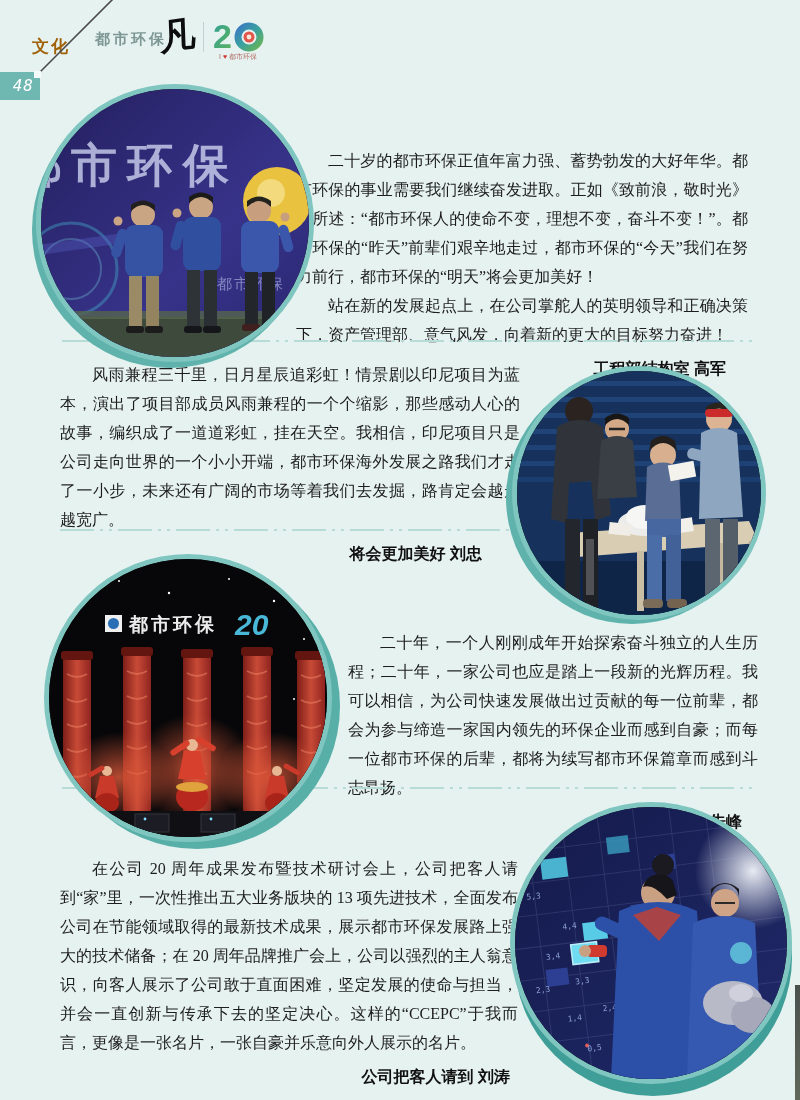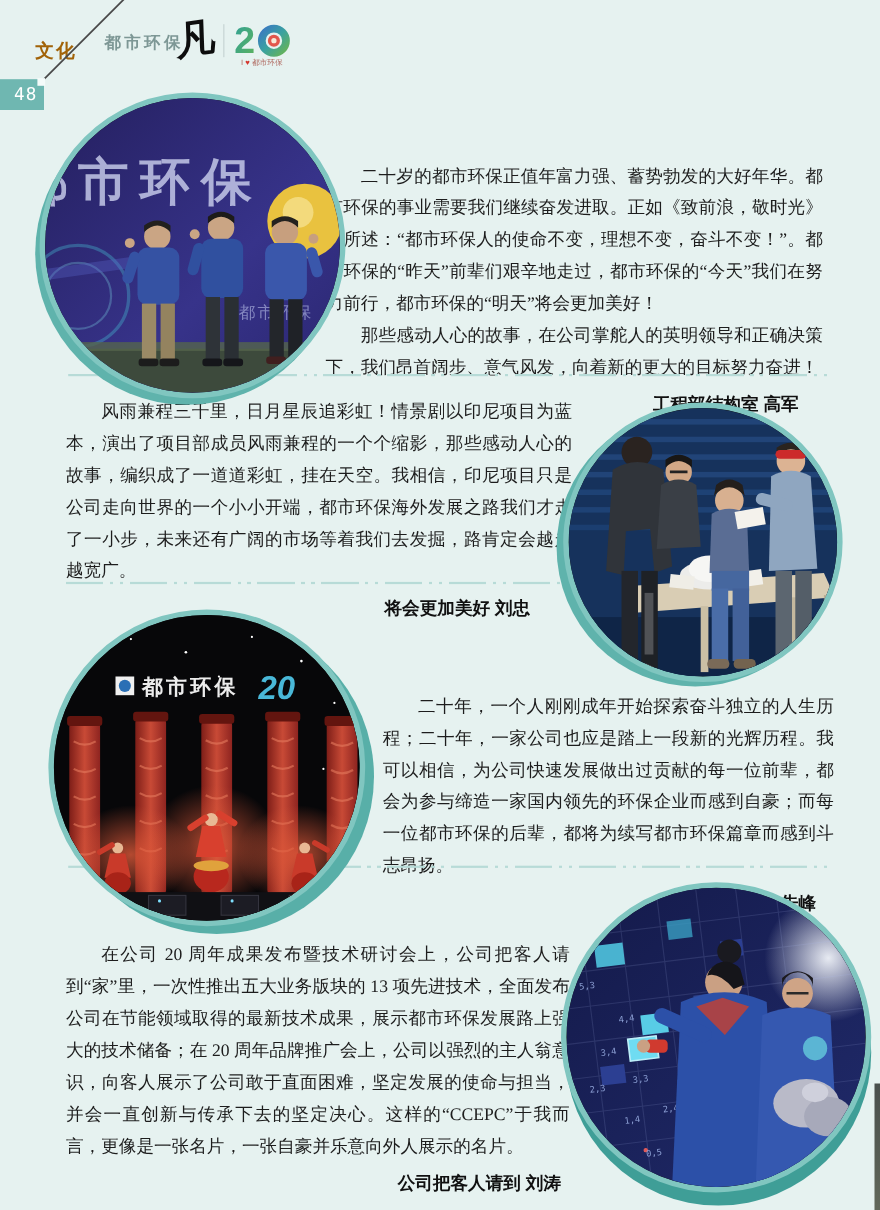--- a/index.html
+++ b/index.html
@@ -5,21 +5,21 @@
   html,body{margin:0;padding:0;}
   .page{
     position:relative; width:800px; height:1100px;
     background:#e6f2f0; overflow:hidden;
     font-family:"Liberation Serif", serif; color:#222;
   }
   
   .section-label{position:absolute; left:32px; top:22px; font-family:"Liberation Sans",sans-serif;
     font-size:17px; font-weight:bold; color:#a16207; letter-spacing:2px;margin-top:13px;}
   .corner-line{position:absolute; left:30px; top:0; width:92px; height:78px; pointer-events:none;}
-  .page-tab{position:absolute; left:0; top:72px; width:40px; height:28px; background:#6fb7b1;}
+  .page-tab{position:absolute; left:0; top:72px; width:40px; height:28px; background:#6fb7b1;font-style:italic;}
   .page-tab .num{position:absolute; right:6px; top:4px; color:#fff; font-family:"DejaVu Sans Mono",monospace;
     font-size:16px; letter-spacing:1px;}
   .tab-square{position:absolute; left:34px; top:71px; width:7px; height:7px; background:#f4fbfa;}
   .brand{position:absolute; left:95px; top:30px; font-family:"Liberation Sans",sans-serif;
     font-size:15px; color:#7d9795; letter-spacing:3px; font-weight:600;}
   .brand-glyph{position:absolute; left:160px; top:12px; font-size:36px; color:#0d0d0d;
     font-weight:bold; transform:rotate(-8deg) skewX(-6deg); font-family:"Liberation Serif",serif;}
   .hdr-divider{position:absolute; left:203px; top:22px; width:1px; height:30px; background:#c3d2d1;}
   .logo20{position:absolute; left:213px; top:16px;}
   .logo20-tagline{position:absolute; left:219px; top:52px; font-size:7px; color:#b06a60;
@@ -379,21 +379,21 @@
       <path d="M178 116 q32 -14 62 0 l8 156 -76 0 z" fill="#3558b0"></path>
       <circle cx="226" cy="146" r="11" fill="#5fc0d8" opacity="0.9"></circle>
       <ellipse cx="218" cy="196" rx="30" ry="22" fill="#b9bac8"></ellipse>
       <ellipse cx="238" cy="208" rx="22" ry="18" fill="#a7a9ba"></ellipse>
       <ellipse cx="226" cy="186" rx="12" ry="9" fill="#cfd0dc"></ellipse>
     </svg>
   </div>
 
   <div class="story" id="story1">
     <p>二十岁的都市环保正值年富力强、蓄势勃发的大好年华。都市环保的事业需要我们继续奋发进取。正如《致前浪，敬时光》中所述：“都市环保人的使命不变，理想不变，奋斗不变！”。都市环保的“昨天”前辈们艰辛地走过，都市环保的“今天”我们在努力前行，都市环保的“明天”将会更加美好！</p>
-    <p>那些感动人心的故事，在公司掌舵人的英明领导和正确决策下，我们昂首阔步、意气风发，向着新的更大的目标努力奋进！</p>
+    <p>站在新的发展起点上，在公司掌舵人的英明领导和正确决策下，资产管理部、意气风发，向着新的更大的目标努力奋进！</p>
     <div class="attribution">工程部结构室  高军</div>
   </div>
 
   <div class="story" id="story2">
     <p>风雨兼程三千里，日月星辰追彩虹！情景剧以印尼项目为蓝本，演出了项目部成员风雨兼程的一个个缩影，那些感动人心的故事，编织成了一道道彩虹，挂在天空。我相信，印尼项目只是公司走向世界的一个小小开端，都市环保海外发展之路我们才走了一小步，未来还有广阔的市场等着我们去发掘，路肯定会越走越宽广。</p>
     <div class="attribution">将会更加美好 刘忠</div>
   </div>
 
   <div class="story" id="story3">
     <p>二十年，一个人刚刚成年开始探索奋斗独立的人生历程；二十年，一家公司也应是踏上一段新的光辉历程。我可以相信，为公司快速发展做出过贡献的每一位前辈，都会为参与缔造一家国内领先的环保企业而感到自豪；而每一位都市环保的后辈，都将为续写都市环保篇章而感到斗志昂扬。</p>

